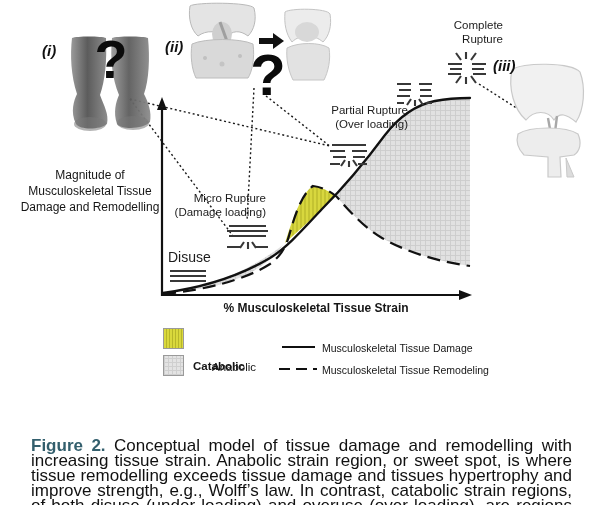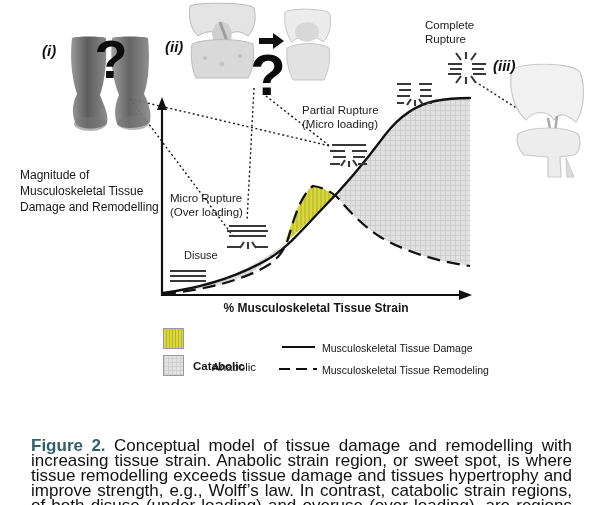--- a/index.html
+++ b/index.html
@@ -1,23 +1,23 @@
 <!DOCTYPE html>
 <html><head>
 <meta charset="utf-8">
 <style>
   html,body{margin:0;padding:0;background:#fff;}
   body{width:601px;height:505px;position:relative;font-family:"Liberation Sans",sans-serif;color:#1a1a1a;}
   .fig{position:absolute;inset:0;width:601px;height:505px;background:#fff;overflow:hidden;}
   .abs{position:absolute;}
   svg{display:block;}
-  .lbl{font-size:11.5px;line-height:1.25;text-align:left;color:#1c1c1c;}
+  .lbl{font-size:11.5px;line-height:1.25;text-align:right;color:#1c1c1c;}
   .panel-label{font-size:15px;font-weight:bold;font-style:italic;color:#111;}
   .qmark{font-weight:800;color:#0b0b0b;line-height:1;}
-  .ylabel{width:140px;text-align:left;font-size:12px;line-height:1.33;color:#161616;}
+  .ylabel{width:140px;text-align:center;font-size:12px;line-height:1.33;color:#161616;}
   .xlabel{width:312px;text-align:center;font-size:12px;font-weight:600;color:#161616;}
   .legend-text{font-size:11.5px;color:#161616;}
   .legend-line-text{font-size:10.5px;color:#161616;}
   .swatch{width:21px;height:21px;border:1px solid #9a9a9a;box-sizing:border-box;}
   .swatch-anabolic{background:repeating-linear-gradient(90deg,#d9d83c 0 2px,#b7b62a 2px 3px);}
   .swatch-catabolic{background:
      repeating-linear-gradient(0deg,#cfcfcf 0 1px,transparent 1px 4px),
      repeating-linear-gradient(90deg,#cfcfcf 0 1px,#e3e3e3 1px 4px);}
   .line-solid{width:33px;height:0;border-top:2.4px solid #101010;}
   .line-dashed{width:38px;height:2.4px;background:repeating-linear-gradient(90deg,#101010 0 11px,transparent 11px 17px);}
@@ -138,23 +138,23 @@
 
   <div class="abs panel-label" style="left:42px;top:42px;">(i)</div>
   <div class="abs qmark" style="left:86px;top:32px;width:50px;text-align:center;font-size:54px;">?</div>
 
   <div class="abs panel-label" style="left:165px;top:38px;">(ii)</div>
   <div class="abs qmark" style="left:242px;top:46px;width:52px;text-align:center;font-size:58px;">?</div>
 
   <div class="abs panel-label" style="left:493px;top:57px;">(iii)</div>
 
   <div class="abs lbl" style="left:425px;top:18px;width:78px;">Complete Rupture</div>
-  <div class="abs lbl" style="left:302px;top:103px;width:106px;">Partial Rupture (Micro loading)</div>
-  <div class="abs lbl" style="left:170px;top:191px;width:96px;">Micro Rupture (Over loading)</div>
-  <div class="abs lbl" style="left:184px;top:249px;font-size:11px;">Disuse</div>
+  <div class="abs lbl" style="left:302px;top:103px;width:106px;">Partial Rupture (Over loading)</div>
+  <div class="abs lbl" style="left:170px;top:191px;width:96px;">Micro Rupture (Damage loading)</div>
+  <div class="abs lbl" style="left:168px;top:249px;font-size:14px;">Disuse</div>
 
   <div class="abs ylabel" style="left:20px;top:168px;">Magnitude of Musculoskeletal Tissue Damage and Remodelling</div>
   <div class="abs xlabel" style="left:160px;top:301px;">% Musculoskeletal Tissue Strain</div>
 
   <div class="abs swatch swatch-anabolic" style="left:163px;top:328px;"></div>
   <div class="abs legend-text" style="left:212px;top:333px;margin-top:28px;">Anabolic</div>
   <div class="abs swatch swatch-catabolic" style="left:163px;top:355px;"></div>
   <div class="abs legend-text" style="left:193px;top:360px;font-weight:bold;">Catabolic</div>
 
   <div class="abs line-solid" style="left:282px;top:346px;"></div>

